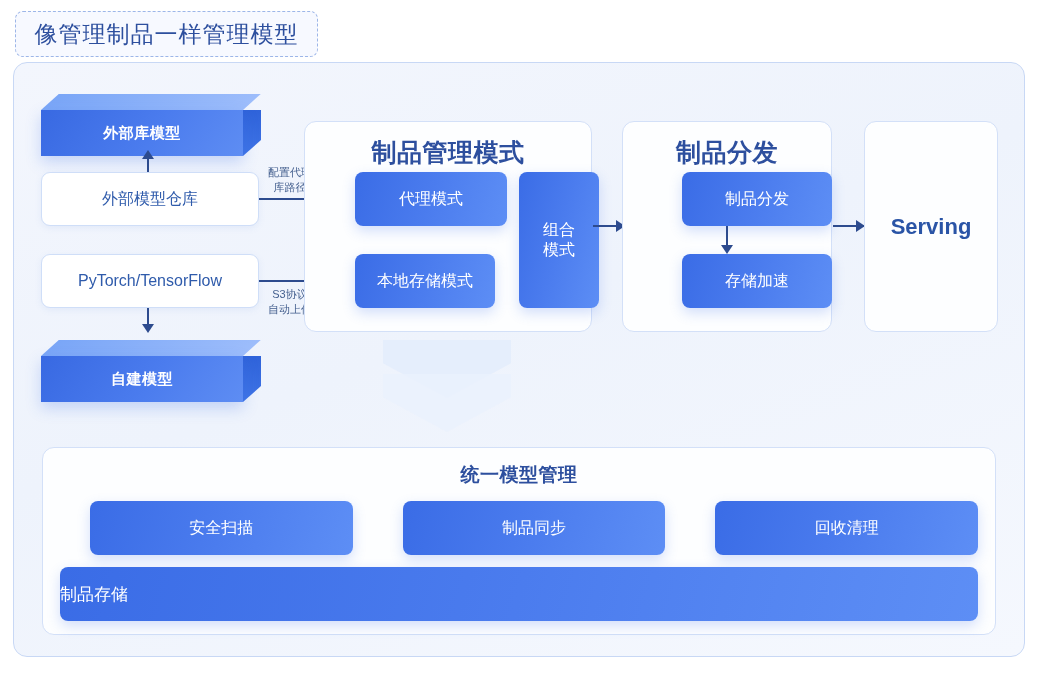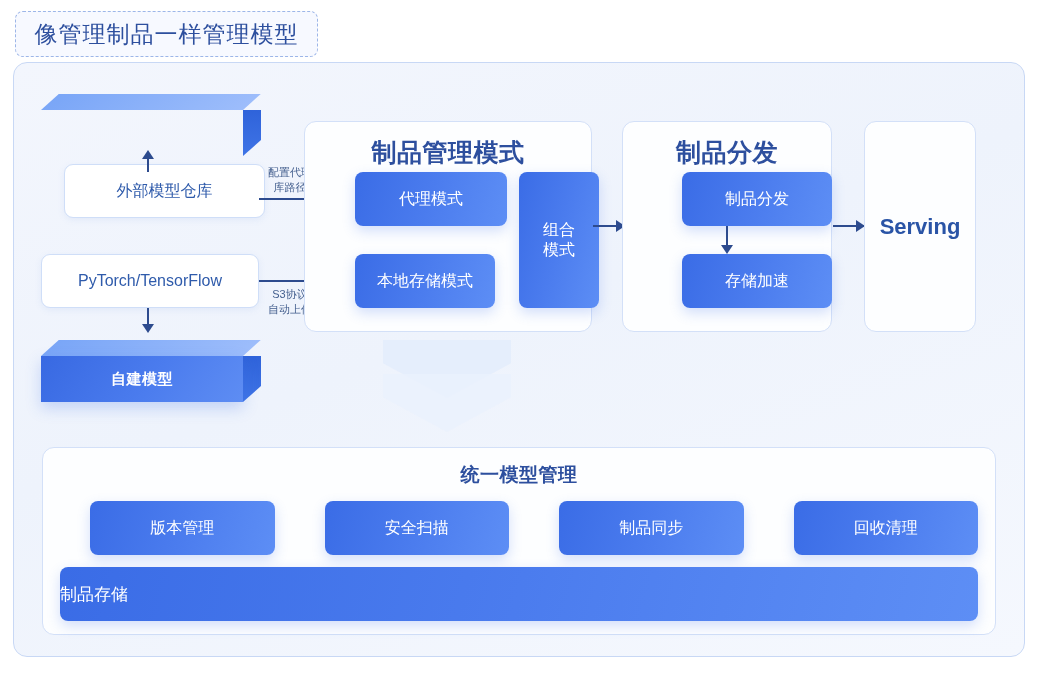--- a/index.html
+++ b/index.html
@@ -111,21 +111,21 @@
     border-radius: 9px;
     display: flex;
     align-items: center;
     justify-content: center;
     box-shadow: 0 2px 7px rgba(100,140,220,.10);
   }
   .white-box span {
     color: #2f5bab;
     font-size: 16px;
   }
-  #box-external-repo { left: 41px; top: 164px; width: 201px; height: 54px; margin-left: 23px; }
+  #box-external-repo { left: 41px; top: 172px; width: 218px; height: 54px; }
   #box-framework     { left: 41px; top: 254px; width: 218px; height: 54px; text-align: center; }
 
   
   .panel {
     position: absolute;
     box-sizing: border-box;
     background: #fdfeff;
     border: 1px solid #d3e0f8;
     border-radius: 12px;
   }
@@ -134,21 +134,21 @@
     left: 0; right: 0;
     top: 14px;
     text-align: center;
     font-size: 25px;
     font-weight: bold;
     color: #2d4f9e;
     letter-spacing: .5px;
   }
   #panel-manage  { left: 304px; top: 121px; width: 288px; height: 211px; }
   #panel-deliver { left: 622px; top: 121px; width: 210px; height: 211px; }
-  #panel-serving { left: 864px; top: 121px; width: 112px; height: 211px; text-decoration: underline; }
+  #panel-serving { left: 864px; top: 121px; width: 134px; height: 211px; text-decoration: underline; }
 
   #serving-label {
     position: absolute;
     left: 0; right: 0;
     top: 50%;
     transform: translateY(-50%);
     text-align: center;
     font-size: 22px;
     font-weight: bold;
     color: #2a54a6;
@@ -283,20 +283,23 @@
   <div class="t">像管理制品一样管理模型</div>
 </div>
 
 <div id="outer-frame"></div>
 
 <div class="box3d" id="box-external-lib">
   <div class="top">
       <i></i>
     </div>
   <div class="side"></div>
+  <div class="face">
+    <span>外部库模型</span>
+  </div>
 </div>
 
 <div class="white-box" id="box-external-repo">
   <span>外部模型仓库</span>
 </div>
 
 <div class="white-box" id="box-framework">
   <span>PyTorch/TensorFlow</span>
 </div>
 
@@ -371,23 +374,20 @@
 
 <div id="chevron-wrap">
   <div class="chev" id="chev-1"></div>
   <div class="chev" id="chev-2"></div>
 </div>
 
 <div id="panel-unified">
   <div id="unified-title">统一模型管理</div>
 
   <div id="unified-row">
-    <div class="gcard">
-      <span>版本管理</span>
-    </div>
     <div class="gcard">
       <span>安全扫描</span>
     </div>
     <div class="gcard">
       <span>制品同步</span>
     </div>
     <div class="gcard">
       <span>回收清理</span>
     </div>
   </div>

